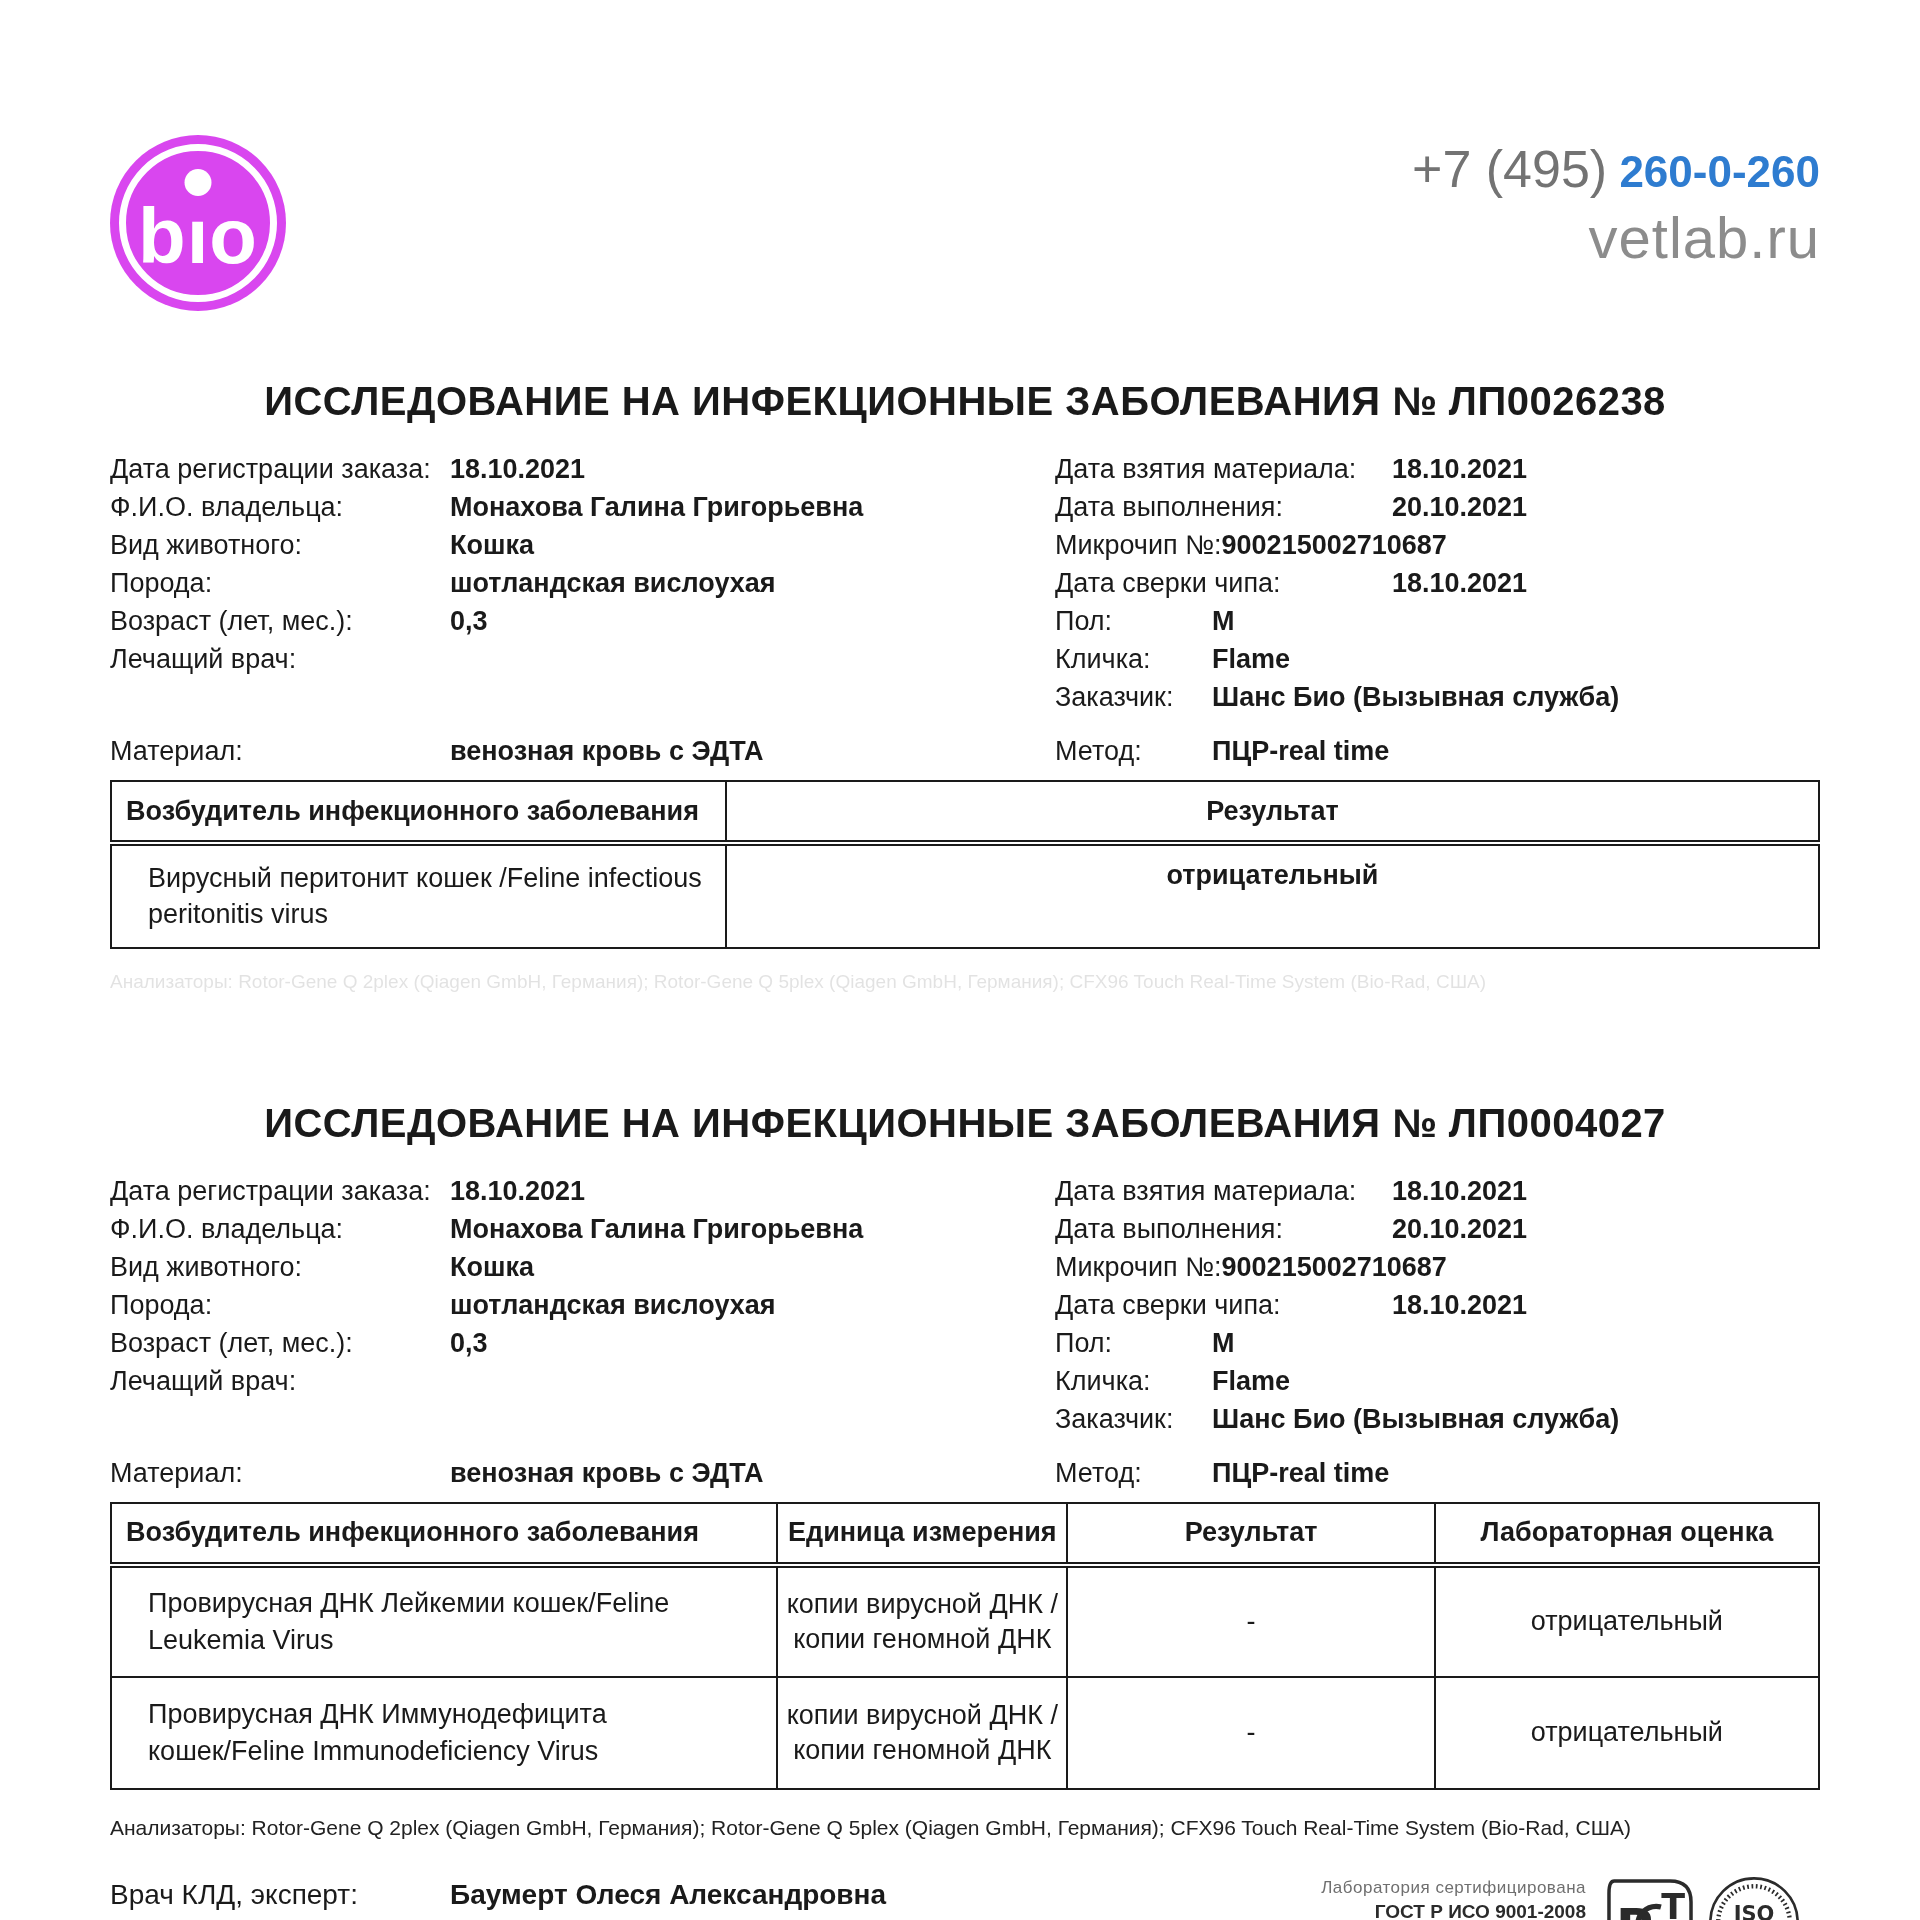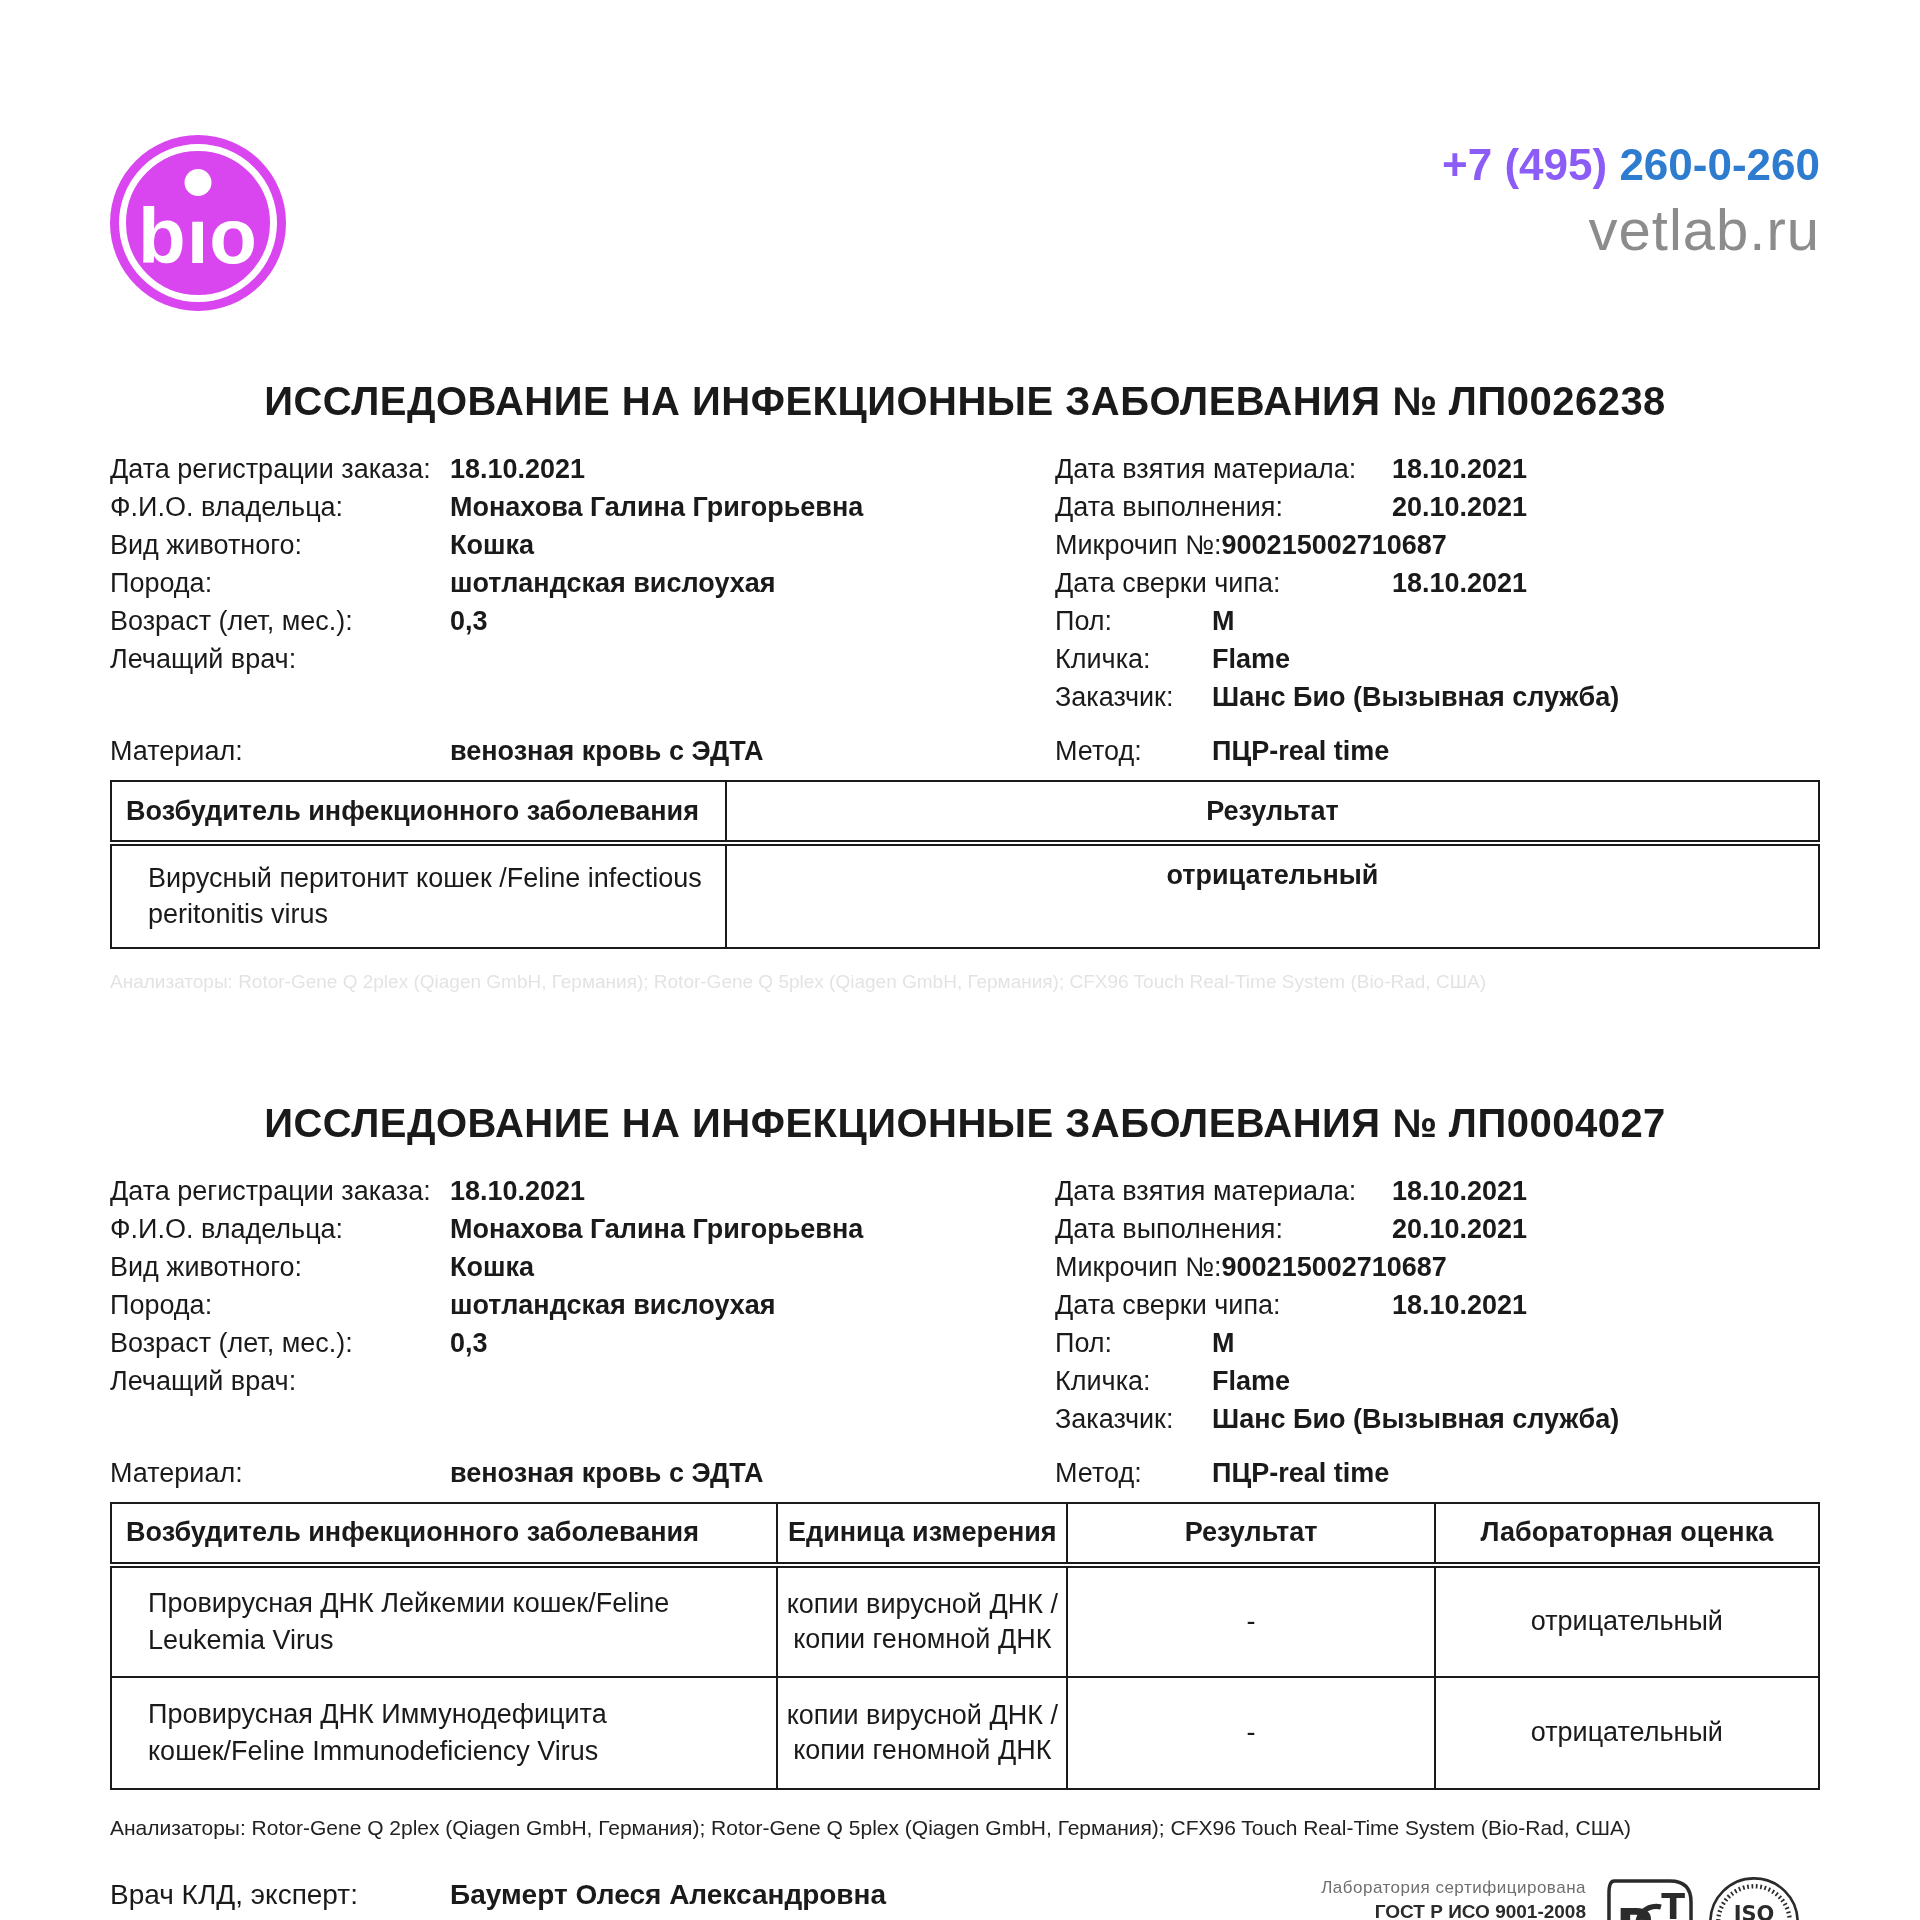--- a/index.html
+++ b/index.html
@@ -12,21 +12,21 @@
   .bio-badge { position:relative; width:176px; height:176px; background:#d946ef; border-radius:50%; flex:0 0 auto; }
   .bio-badge::before { content:""; position:absolute; inset:9px; border:7px solid #ffffff; border-radius:50%; }
   .bio-letters { position:absolute; inset:0; display:flex; align-items:center; justify-content:center; padding-top:26px; font-weight:bold; font-size:78px; color:#ffffff; letter-spacing:1px; }
   .bio-dot { position:absolute; top:34px; left:50%; transform:translateX(-50%); width:27px; height:27px; background:#ffffff; border-radius:50%; }
   .brand-text { padding-top:12px; }
   .brand-name { font-size:62px; font-weight:bold; color:#1d87cc; letter-spacing:2px; line-height:1; }
   .brand-reg { font-size:28px; color:#555; font-weight:normal; vertical-align:18px; margin-left:10px; }
   .brand-tagline { margin-top:14px; color:#6f6f6f; font-size:23px; line-height:1.42; letter-spacing:11px; }
   .contact { text-align:right; padding-top:8px; }
   .phone-line { font-size:44px; line-height:1; }
-  .phone-prefix { color:#8b5cf6; font-weight:bold; font-size:44px; }
+  .phone-prefix { color:#737373; font-weight:normal; font-size:52px; }
   .phone-number { color:#2e7cd0; font-weight:bold; }
   .site { margin-top:14px; font-size:58px; font-weight:normal; color:#8c8c8c; letter-spacing:1px; line-height:1; }
 
   
   .report-title { text-align:center; font-weight:bold; font-size:40px; letter-spacing:0.5px; }
   .title-1 { margin-top:68px; }
   .title-2 { margin-top:108px; }
   .fields { display:flex; margin-top:26px; }
   .fcol-left { width:945px; flex:0 0 auto; }
   .fcol-right { flex:1 1 auto; }

